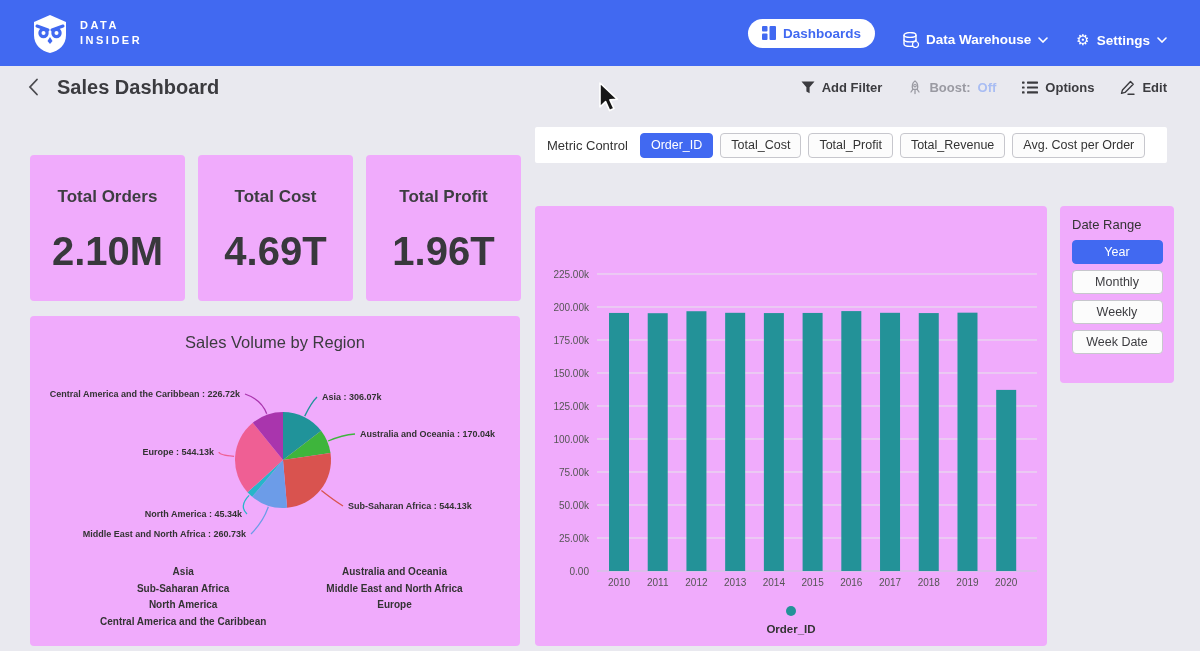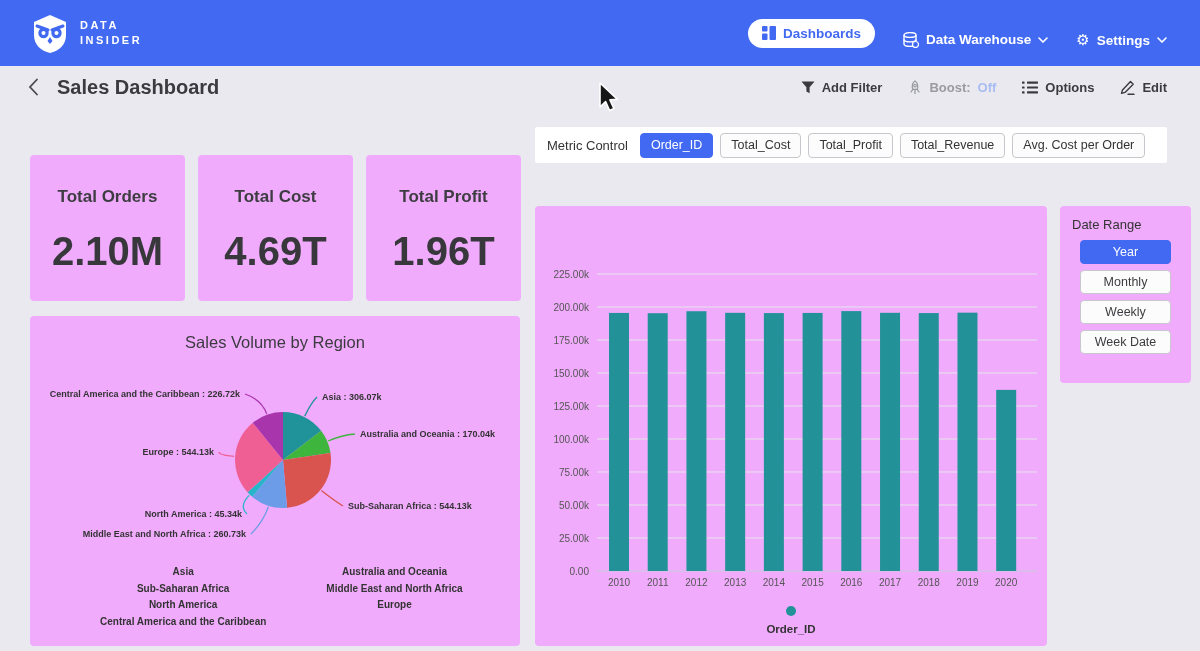--- a/index.html
+++ b/index.html
@@ -48,21 +48,21 @@
   .chart-card { left:535px; top:178px; width:512px; height:440px; }
   .chart-title { text-align:center; margin-top:20px; font-size:16.5px; font-weight:500; color:#3b3b3f; }
   .bar-wrap { position:absolute; left:0; top:46px; }
   svg text { font-family:"Liberation Sans", sans-serif; }
   .tick { font-size:10px; fill:#555; }
   .bar-legend { position:absolute; left:0; top:400px; width:512px; display:flex; justify-content:center; }
   .legend-item { display:flex; align-items:center; gap:7px; font-size:11.5px; font-weight:700; color:#333; cursor:pointer;flex-direction:column; }
   .dot { width:10px; height:10px; border-radius:50%; }
 
   
-  .date-card { left:1060px; top:178px; width:131px; height:177px; }
+  .date-card { left:1060px; top:178px; width:114px; height:177px; }
   .dr-label { margin:11px 0 8px 12px; font-size:13px; font-weight:500; color:#333; }
   .dr-btn { display:block; width:91px; height:24px; margin:0 auto 6px auto; border-radius:4px;
             border:1px solid #c7c7cd; background:#fcfcfc; color:#3d3d41;
             font-family:inherit; font-size:12.5px; cursor:pointer; }
   .dr-selected { background:#4169f1; border-color:#4169f1; color:#fff; }
 
   
   .pie-card { left:30px; top:288px; width:490px; height:330px; }
   .pie-title { text-align:center; margin-top:17px; font-size:16.5px; font-weight:500; color:#3b3b3f; }
   .pie-wrap { position:absolute; left:0; top:45px; }

